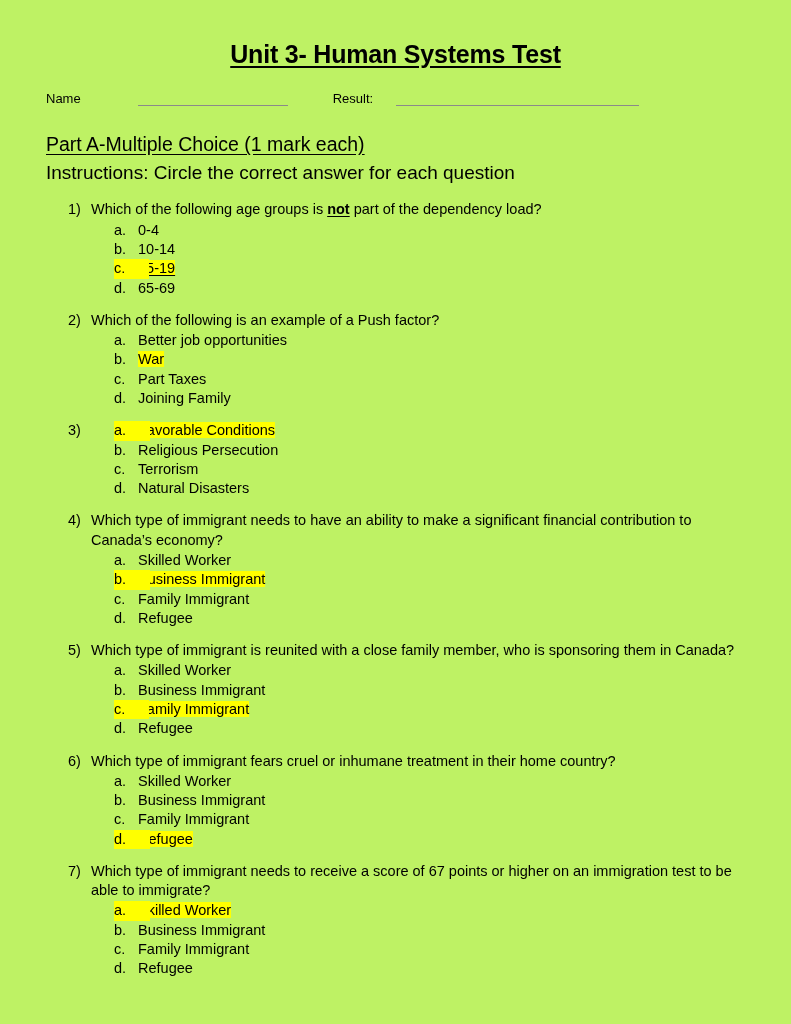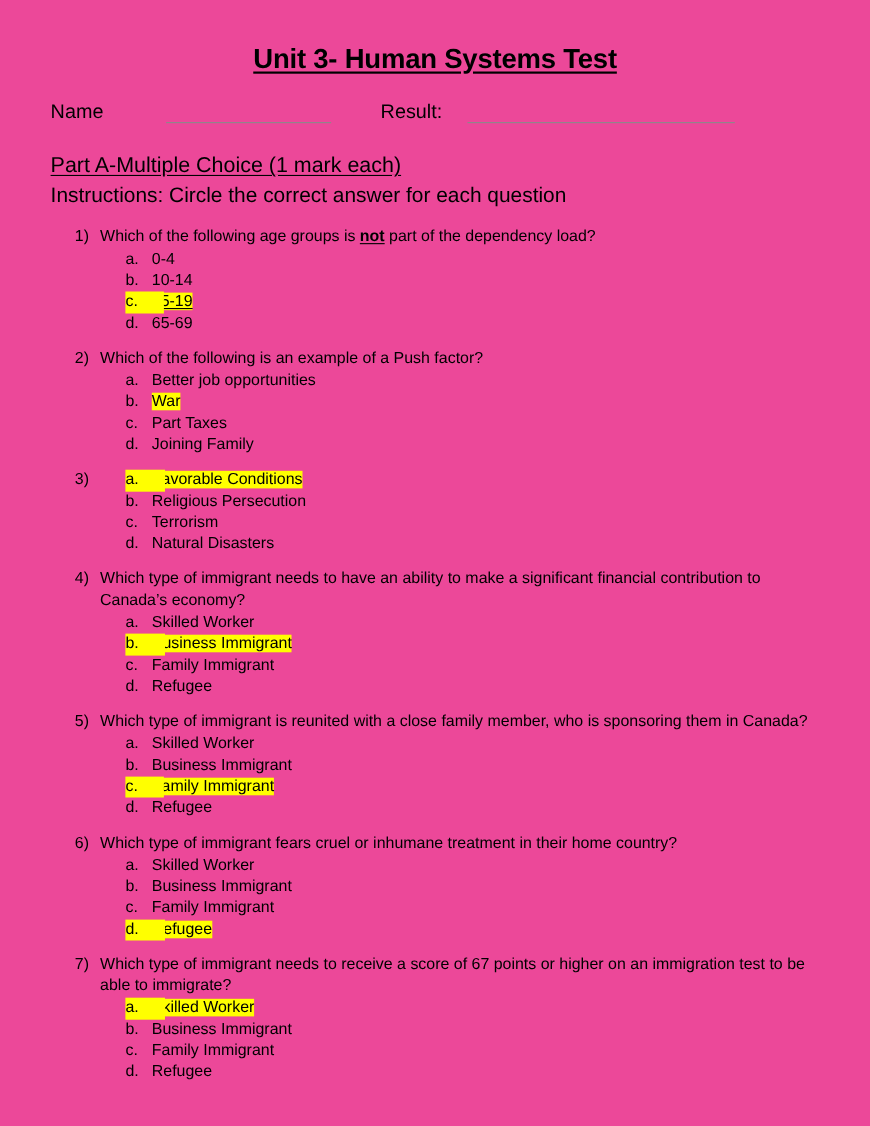--- a/index.html
+++ b/index.html
@@ -15,21 +15,21 @@
     font-family: "Liberation Sans", sans-serif;
     color: #000000;
     overflow: hidden;
   }
   .page {
     position: relative;
     width: 791px;
     height: 1024px;
     box-sizing: border-box;
     padding: 0 46px;
-    background: #ec4899;
+    background: #bef264;
   }
 
   
   .doc-title {
     text-align: center;
     font-size: 25px;
     font-weight: bold;
     letter-spacing: -0.2px;
     margin: 0;
     padding-top: 40px;
@@ -38,21 +38,21 @@
   .doc-title .u {
     text-decoration: underline;
     text-underline-offset: 3px;
   }
 
   
   .name-row {
     display: flex;
     align-items: flex-end;
     margin-top: 22px;
-    font-size: 18px;
+    font-size: 13px;
     line-height: 1.2;
   }
   .name-label { white-space: nowrap; }
   .blank-line {
     border-bottom: 1.2px solid #8a8a8a;
     height: 14px;
   }
   .blank-name { width: 150px; margin-left: 57px; }
   .blank-result { width: 243px; margin-left: 23px; }
   .result-label { margin-left: 45px; white-space: nowrap; }

